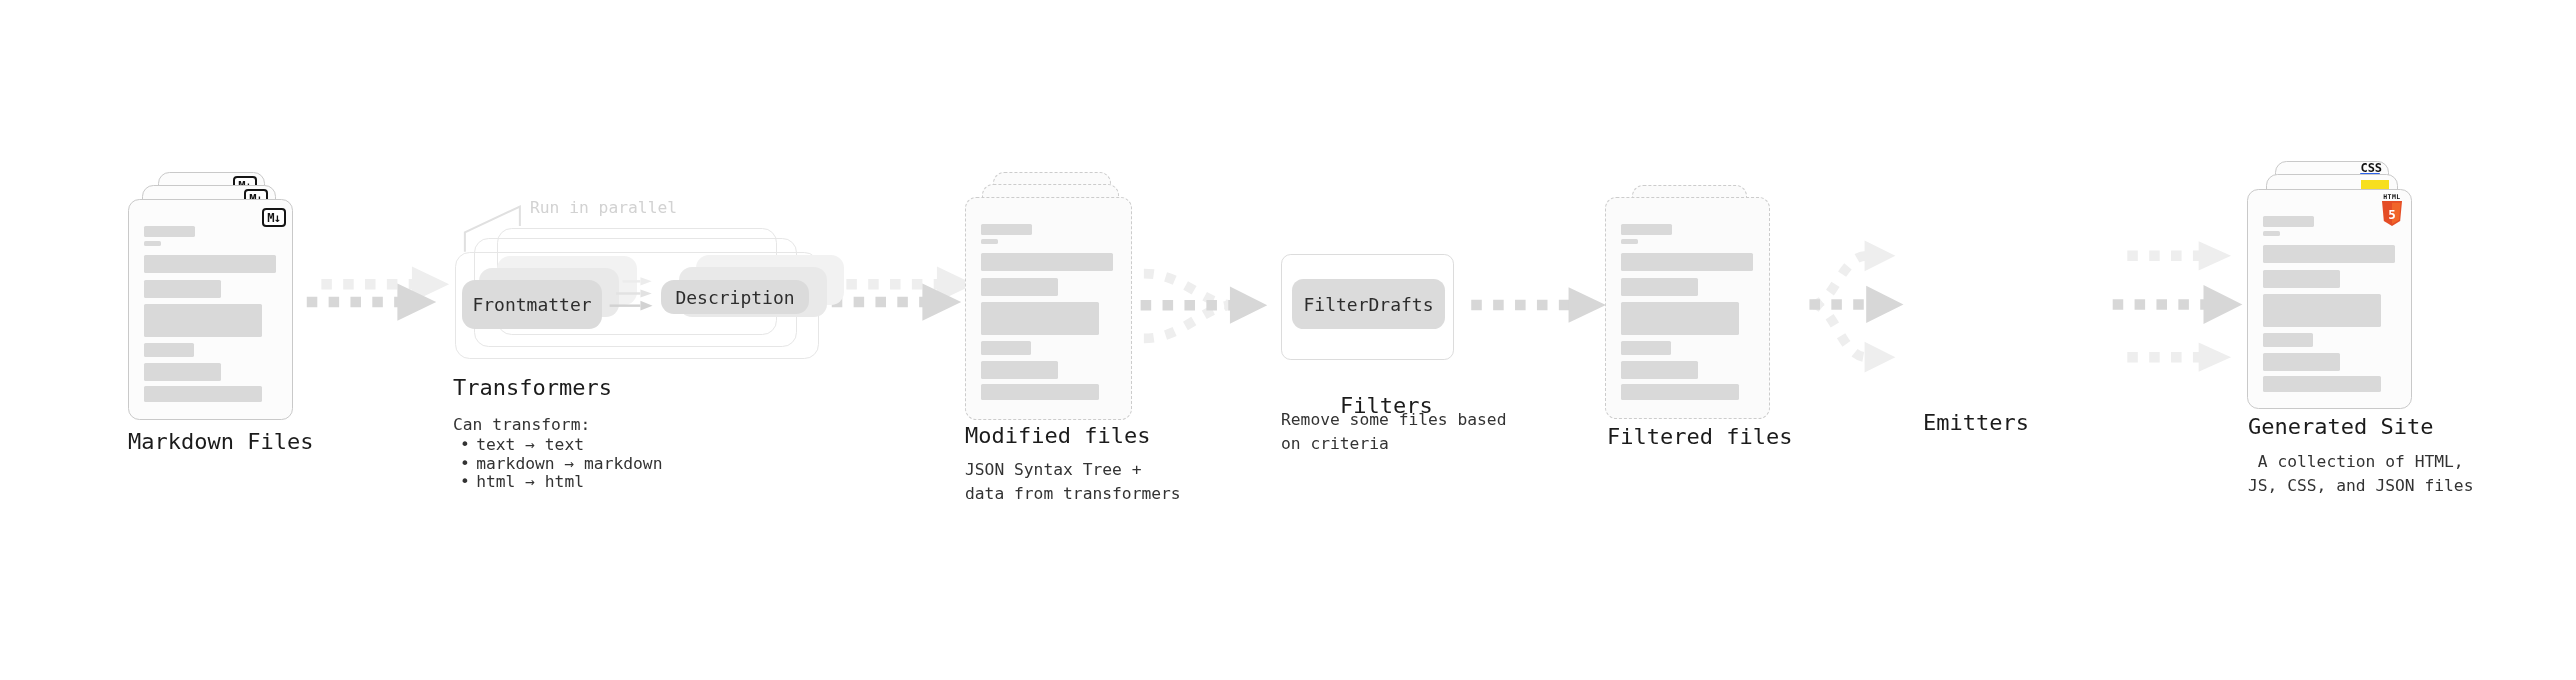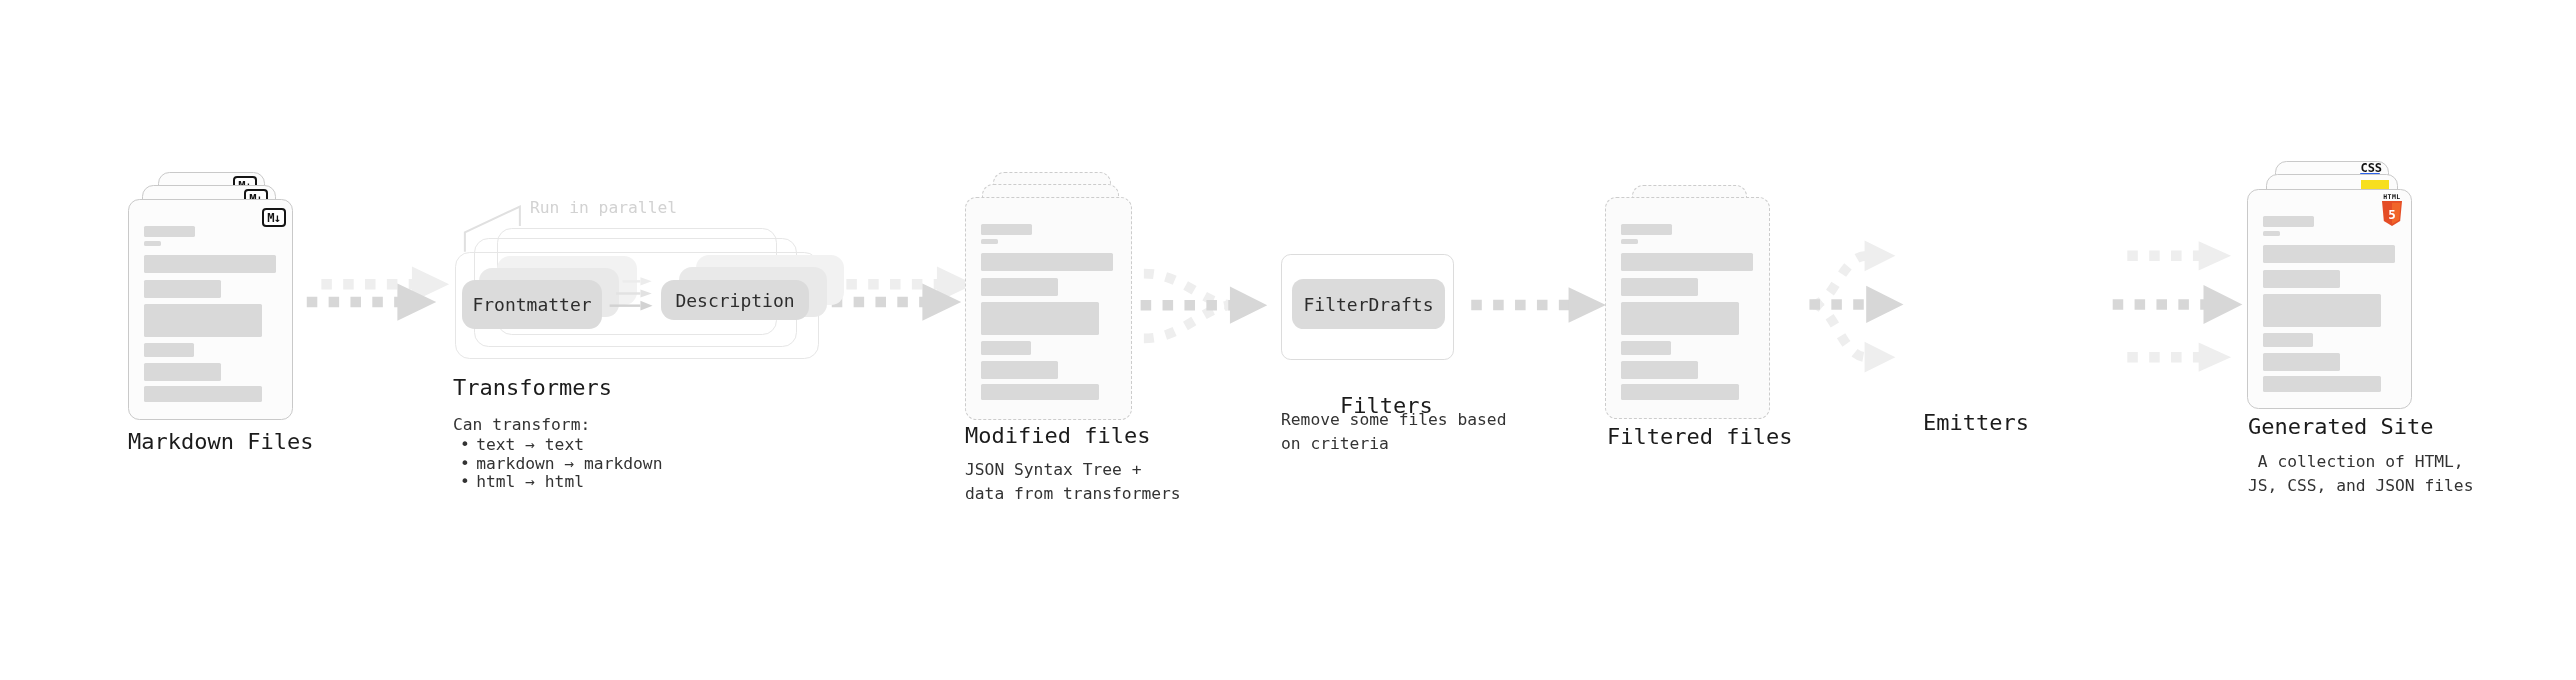--- a/index.html
+++ b/index.html
@@ -90,21 +90,21 @@
     <path class="ldr" d="M6 64 L6 40 L74 8 L74 32"></path>
   </svg>
   <div class="note" style="left:530px;top:198px;">Run in parallel</div>
 
   <div class="pill g2" style="left:497px;top:256px;width:140px;height:49px;"></div>
   <div class="pill g1" style="left:479px;top:268px;width:140px;height:49px;"></div>
   <div class="pill" style="left:462px;top:280px;width:140px;height:49px;">Frontmatter</div>
 
   <div class="pill g2" style="left:696px;top:255px;width:148px;height:50px;"></div>
   <div class="pill g1" style="left:679px;top:267px;width:148px;height:50px;"></div>
-  <div class="pill" style="left:661px;top:280px;width:148px;height:40px;">Description</div>
+  <div class="pill" style="left:661px;top:280px;width:148px;height:34px;">Description</div>
 
   <svg style="left:608px;top:273px;z-index:7;" width="47" height="41" viewBox="0 0 58 50">
     <line class="ma" x1="18" y1="10" x2="40" y2="10" stroke="#ececec"></line>
       <polygon points="40,5 40,15 54,10" fill="#ececec"></polygon>
     <line class="ma" x1="10" y1="25" x2="40" y2="25" stroke="#e2e2e2"></line>
       <polygon points="40,20 40,30 54,25" fill="#e2e2e2"></polygon>
     <line class="ma" x1="2" y1="40" x2="40" y2="40" stroke="#d2d2d2"></line>
       <polygon points="40,34 40,46 55,40" fill="#d2d2d2"></polygon>
   </svg>
 

